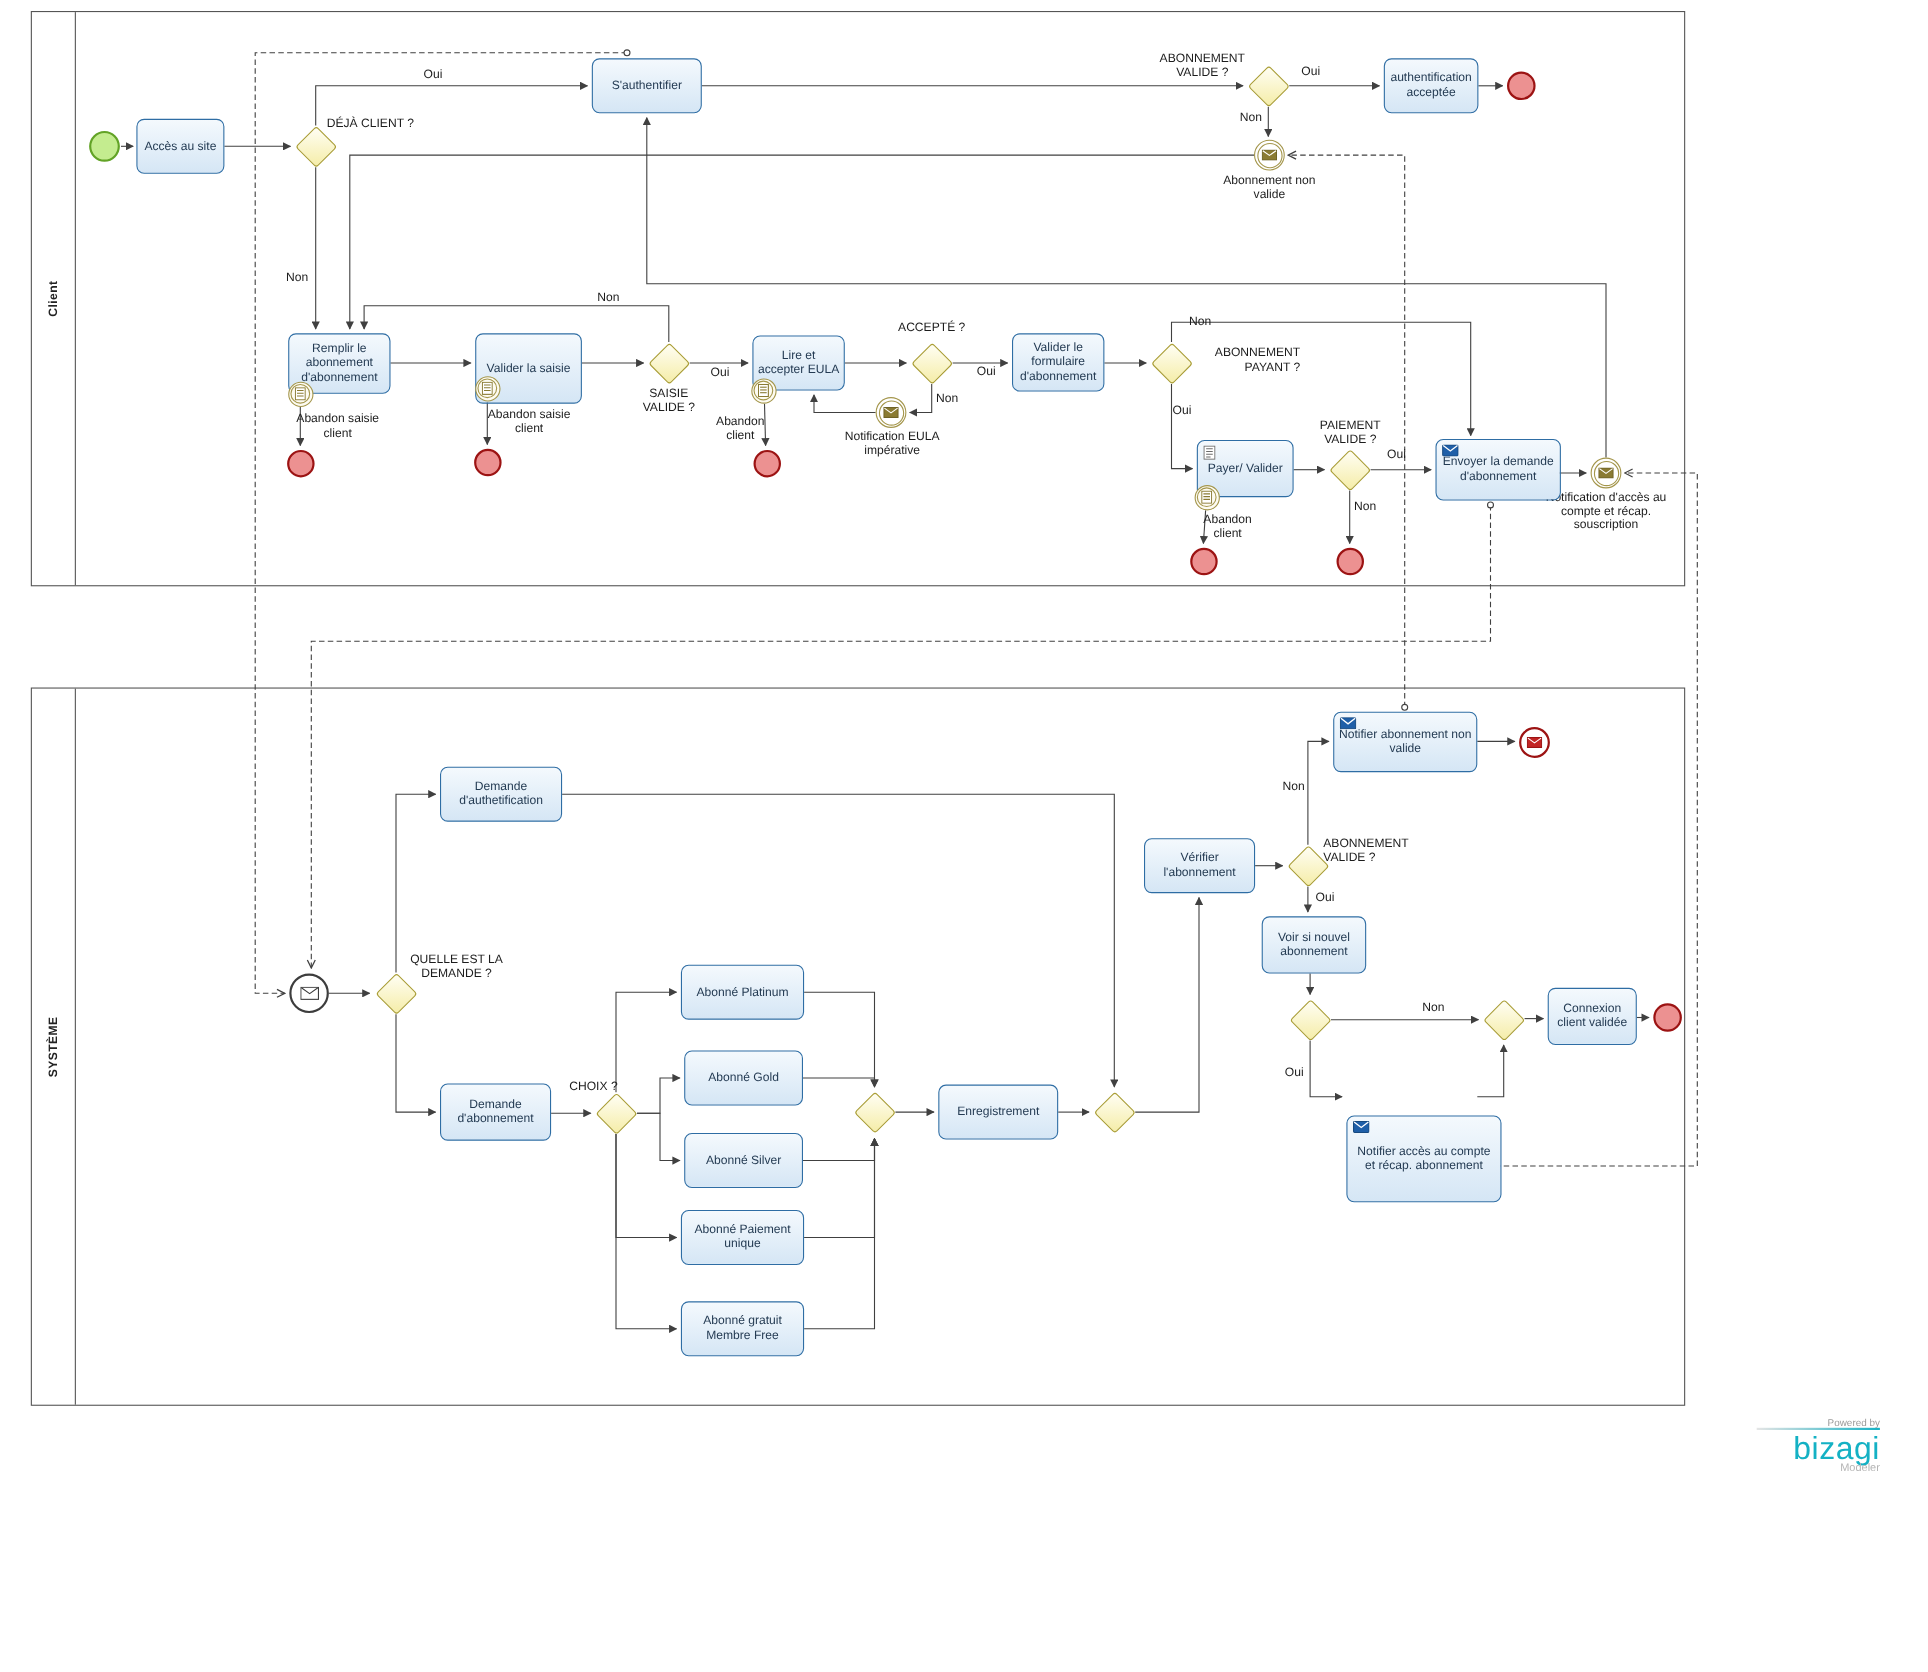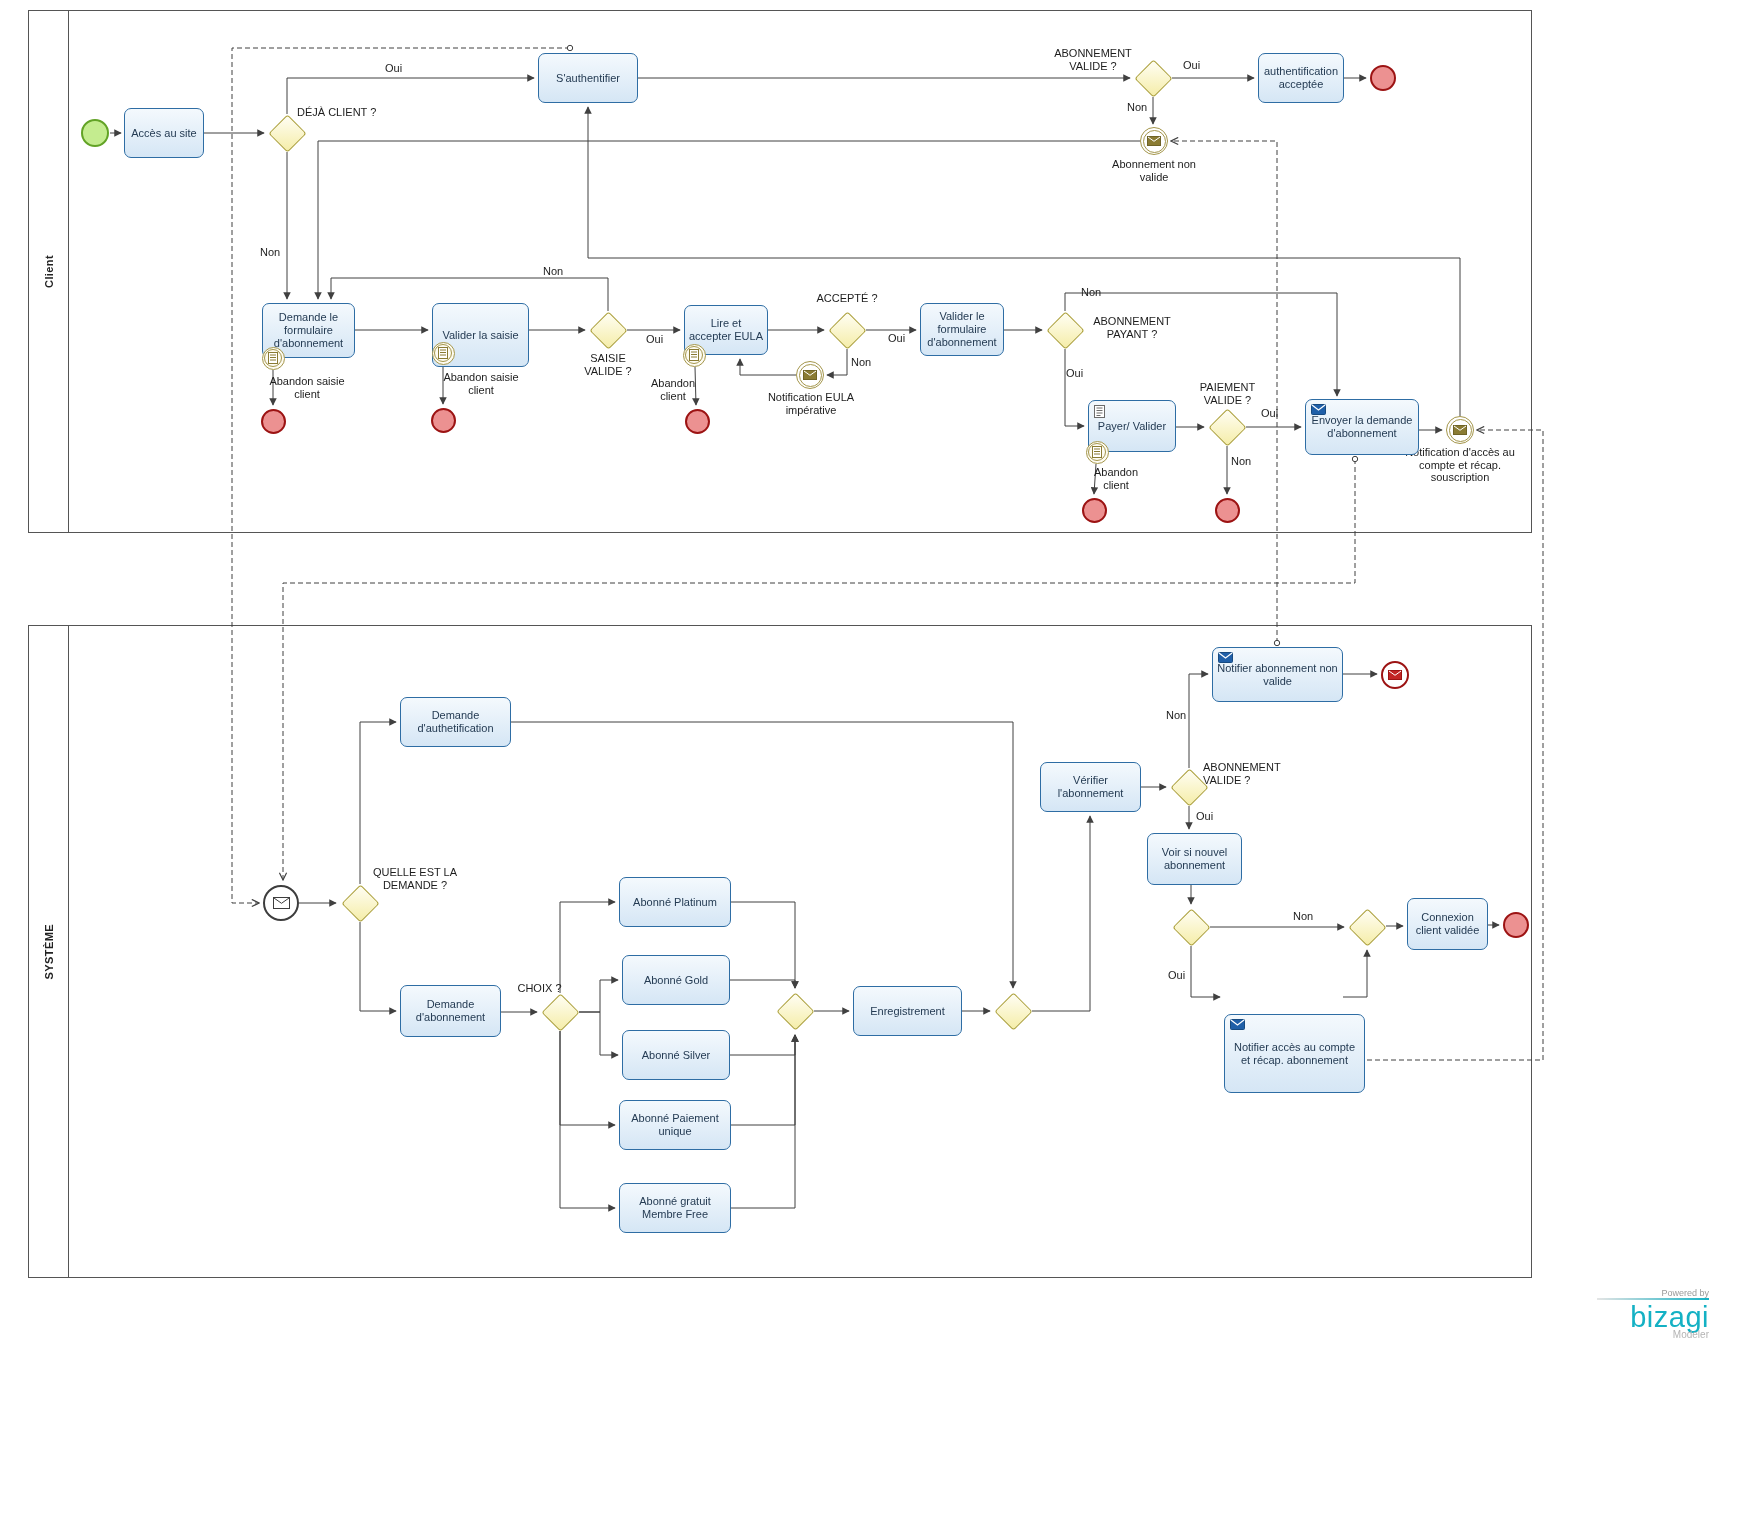--- a/index.html
+++ b/index.html
@@ -186,21 +186,21 @@
   <div class="task" style="left:124px;top:108px;width:80px;height:50px">
       <span class="tlabel">Accès au site</span>
     </div>
   <div class="task" style="left:538px;top:53px;width:100px;height:50px">
       <span class="tlabel">S'authentifier</span>
     </div>
   <div class="task" style="left:1258px;top:53px;width:86px;height:50px">
       <span class="tlabel">authentification acceptée</span>
     </div>
   <div class="task" style="left:262px;top:303px;width:93px;height:55px">
-      <span class="tlabel">Demande le formulaire d'abonnement</span>
+      <span class="tlabel">Remplir le abonnement d'abonnement</span>
     </div>
   <div class="task" style="left:432px;top:303px;width:97px;height:64px">
       <span class="tlabel">Valider la saisie</span>
     </div>
   <div class="task" style="left:684px;top:305px;width:84px;height:50px">
       <span class="tlabel">Lire et accepter EULA</span>
     </div>
   <div class="task" style="left:920px;top:303px;width:84px;height:53px">
       <span class="tlabel">Valider le formulaire d'abonnement</span>
     </div>
@@ -231,21 +231,21 @@
 
   <div class="nlabel" style="left:297px;top:106px;width:100px;text-align:left">DÉJÀ CLIENT ?</div>
   <div class="nlabel" style="left:1038px;top:47px;width:110px;text-align:center">ABONNEMENT VALIDE ?</div>
   <div class="nlabel" style="left:1104px;top:158px;width:100px;text-align:center">Abonnement non valide</div>
   <div class="nlabel" style="left:263px;top:375px;width:88px;text-align:center">Abandon saisie client</div>
   <div class="nlabel" style="left:437px;top:371px;width:88px;text-align:center">Abandon saisie client</div>
   <div class="nlabel" style="left:574px;top:352px;width:68px;text-align:center">SAISIE VALIDE ?</div>
   <div class="nlabel" style="left:647px;top:377px;width:52px;text-align:center">Abandon client</div>
   <div class="nlabel" style="left:810px;top:292px;width:74px;text-align:center">ACCEPTÉ ?</div>
   <div class="nlabel" style="left:762px;top:391px;width:98px;text-align:center">Notification EULA impérative</div>
-  <div class="nlabel" style="left:1082px;top:315px;width:100px;text-align:center">ABONNEMENT PAYANT ?</div>
+  <div class="nlabel" style="left:1082px;top:315px;width:100px;text-align:right">ABONNEMENT PAYANT ?</div>
   <div class="nlabel" style="left:1087px;top:466px;width:58px;text-align:center">Abandon client</div>
   <div class="nlabel" style="left:1190px;top:381px;width:75px;text-align:center">PAIEMENT VALIDE ?</div>
   <div class="nlabel" style="left:1404px;top:446px;width:112px;text-align:center">Notification d'accès au compte et récap. souscription</div>
 
   <span class="flabel" style="left:385px;top:62px">Oui</span>
   <span class="flabel" style="left:260px;top:246px">Non</span>
   <span class="flabel" style="left:1183px;top:59px">Oui</span>
   <span class="flabel" style="left:1127px;top:101px">Non</span>
   <span class="flabel" style="left:543px;top:265px">Non</span>
   <span class="flabel" style="left:646px;top:333px">Oui</span>

